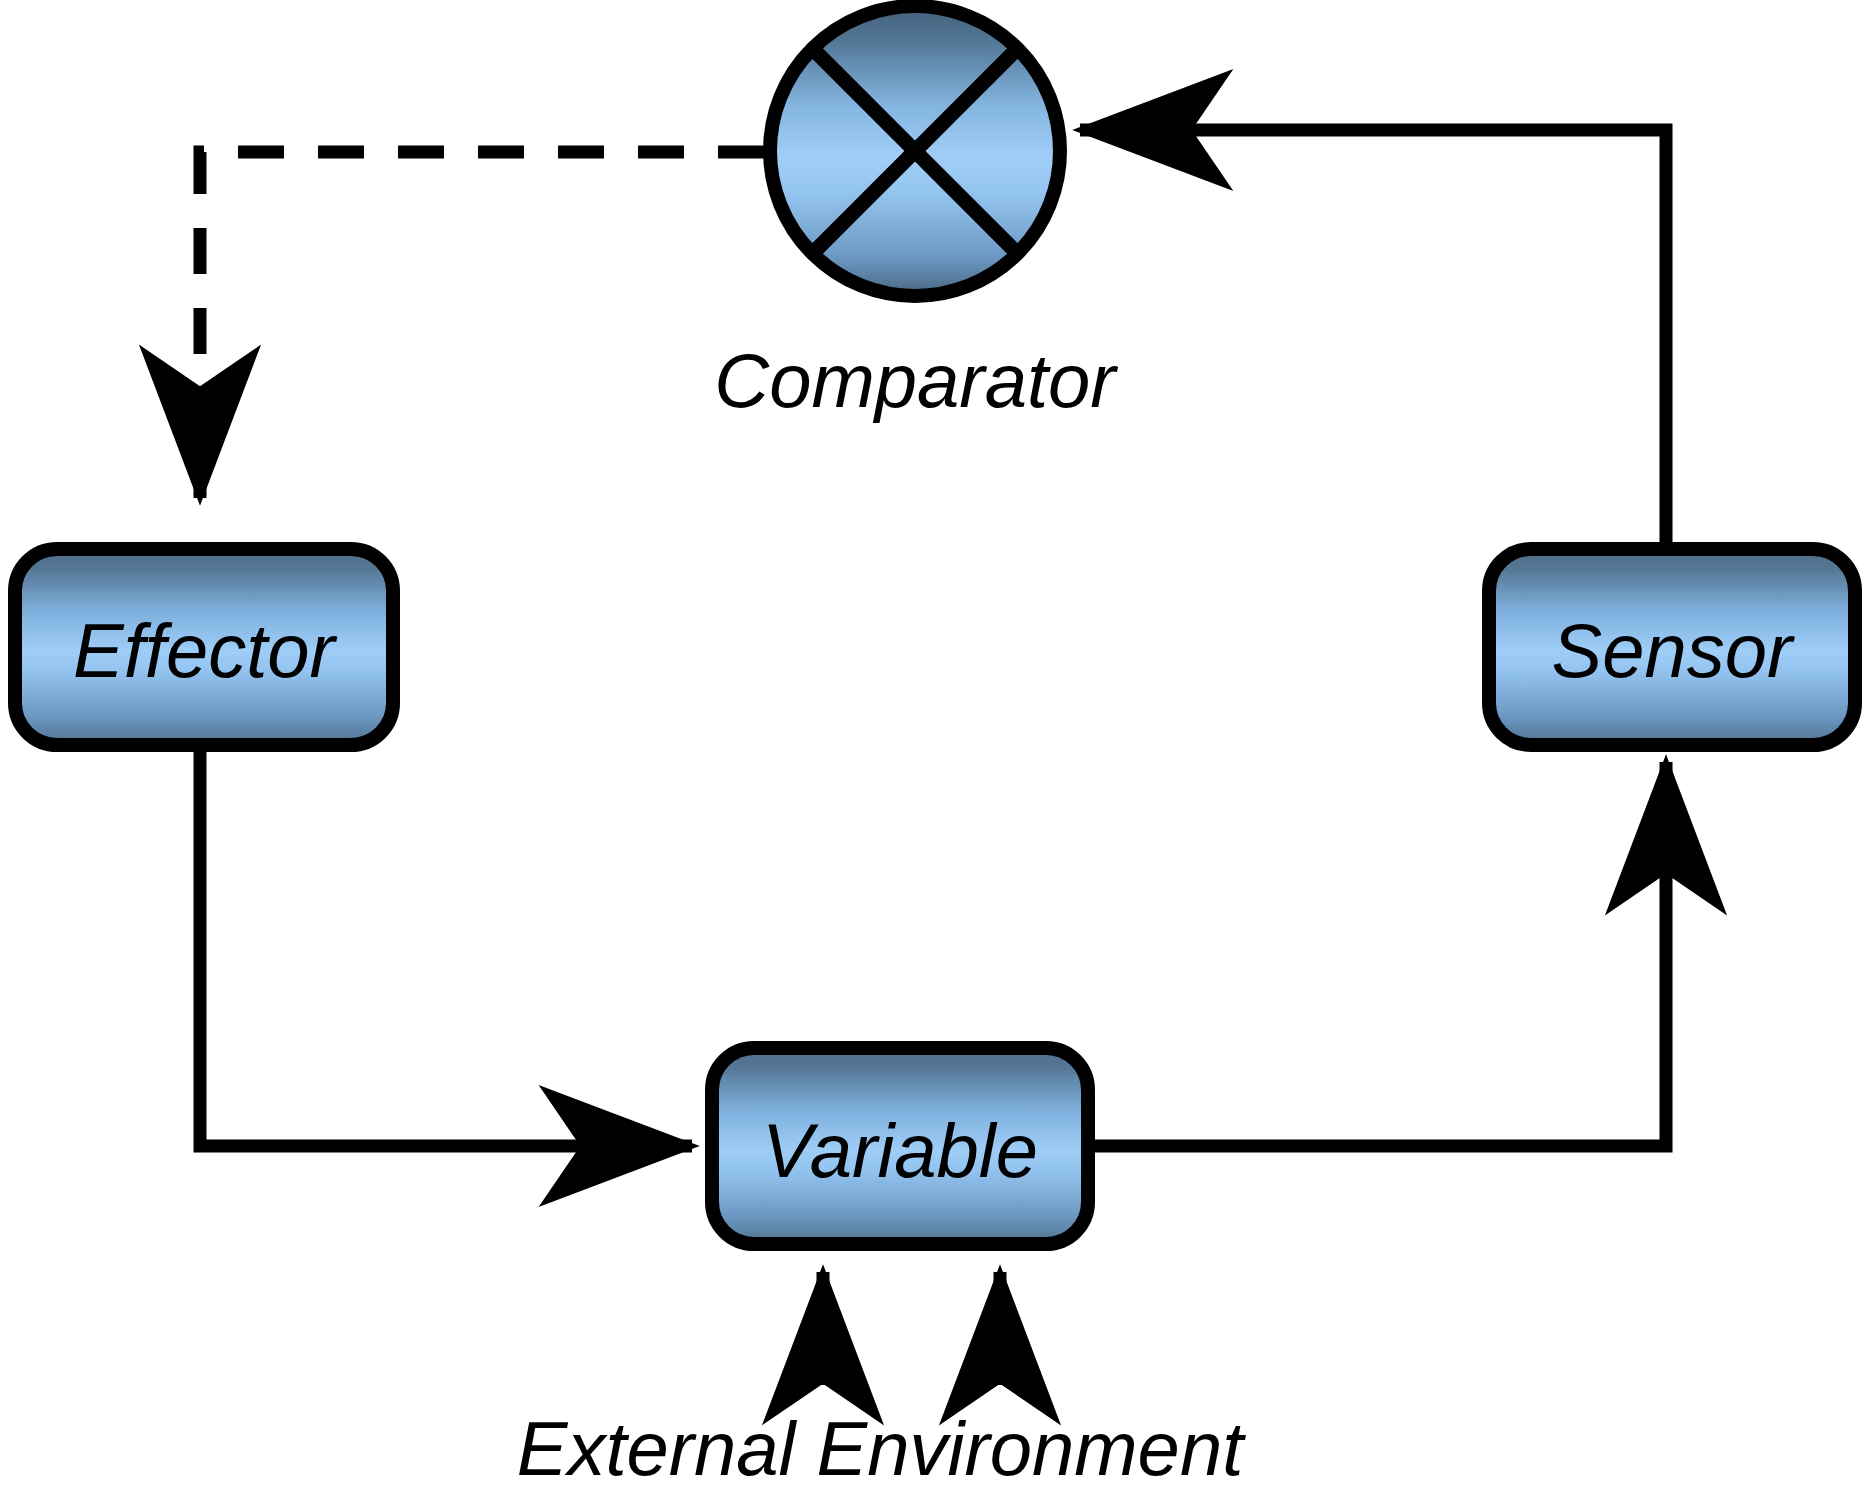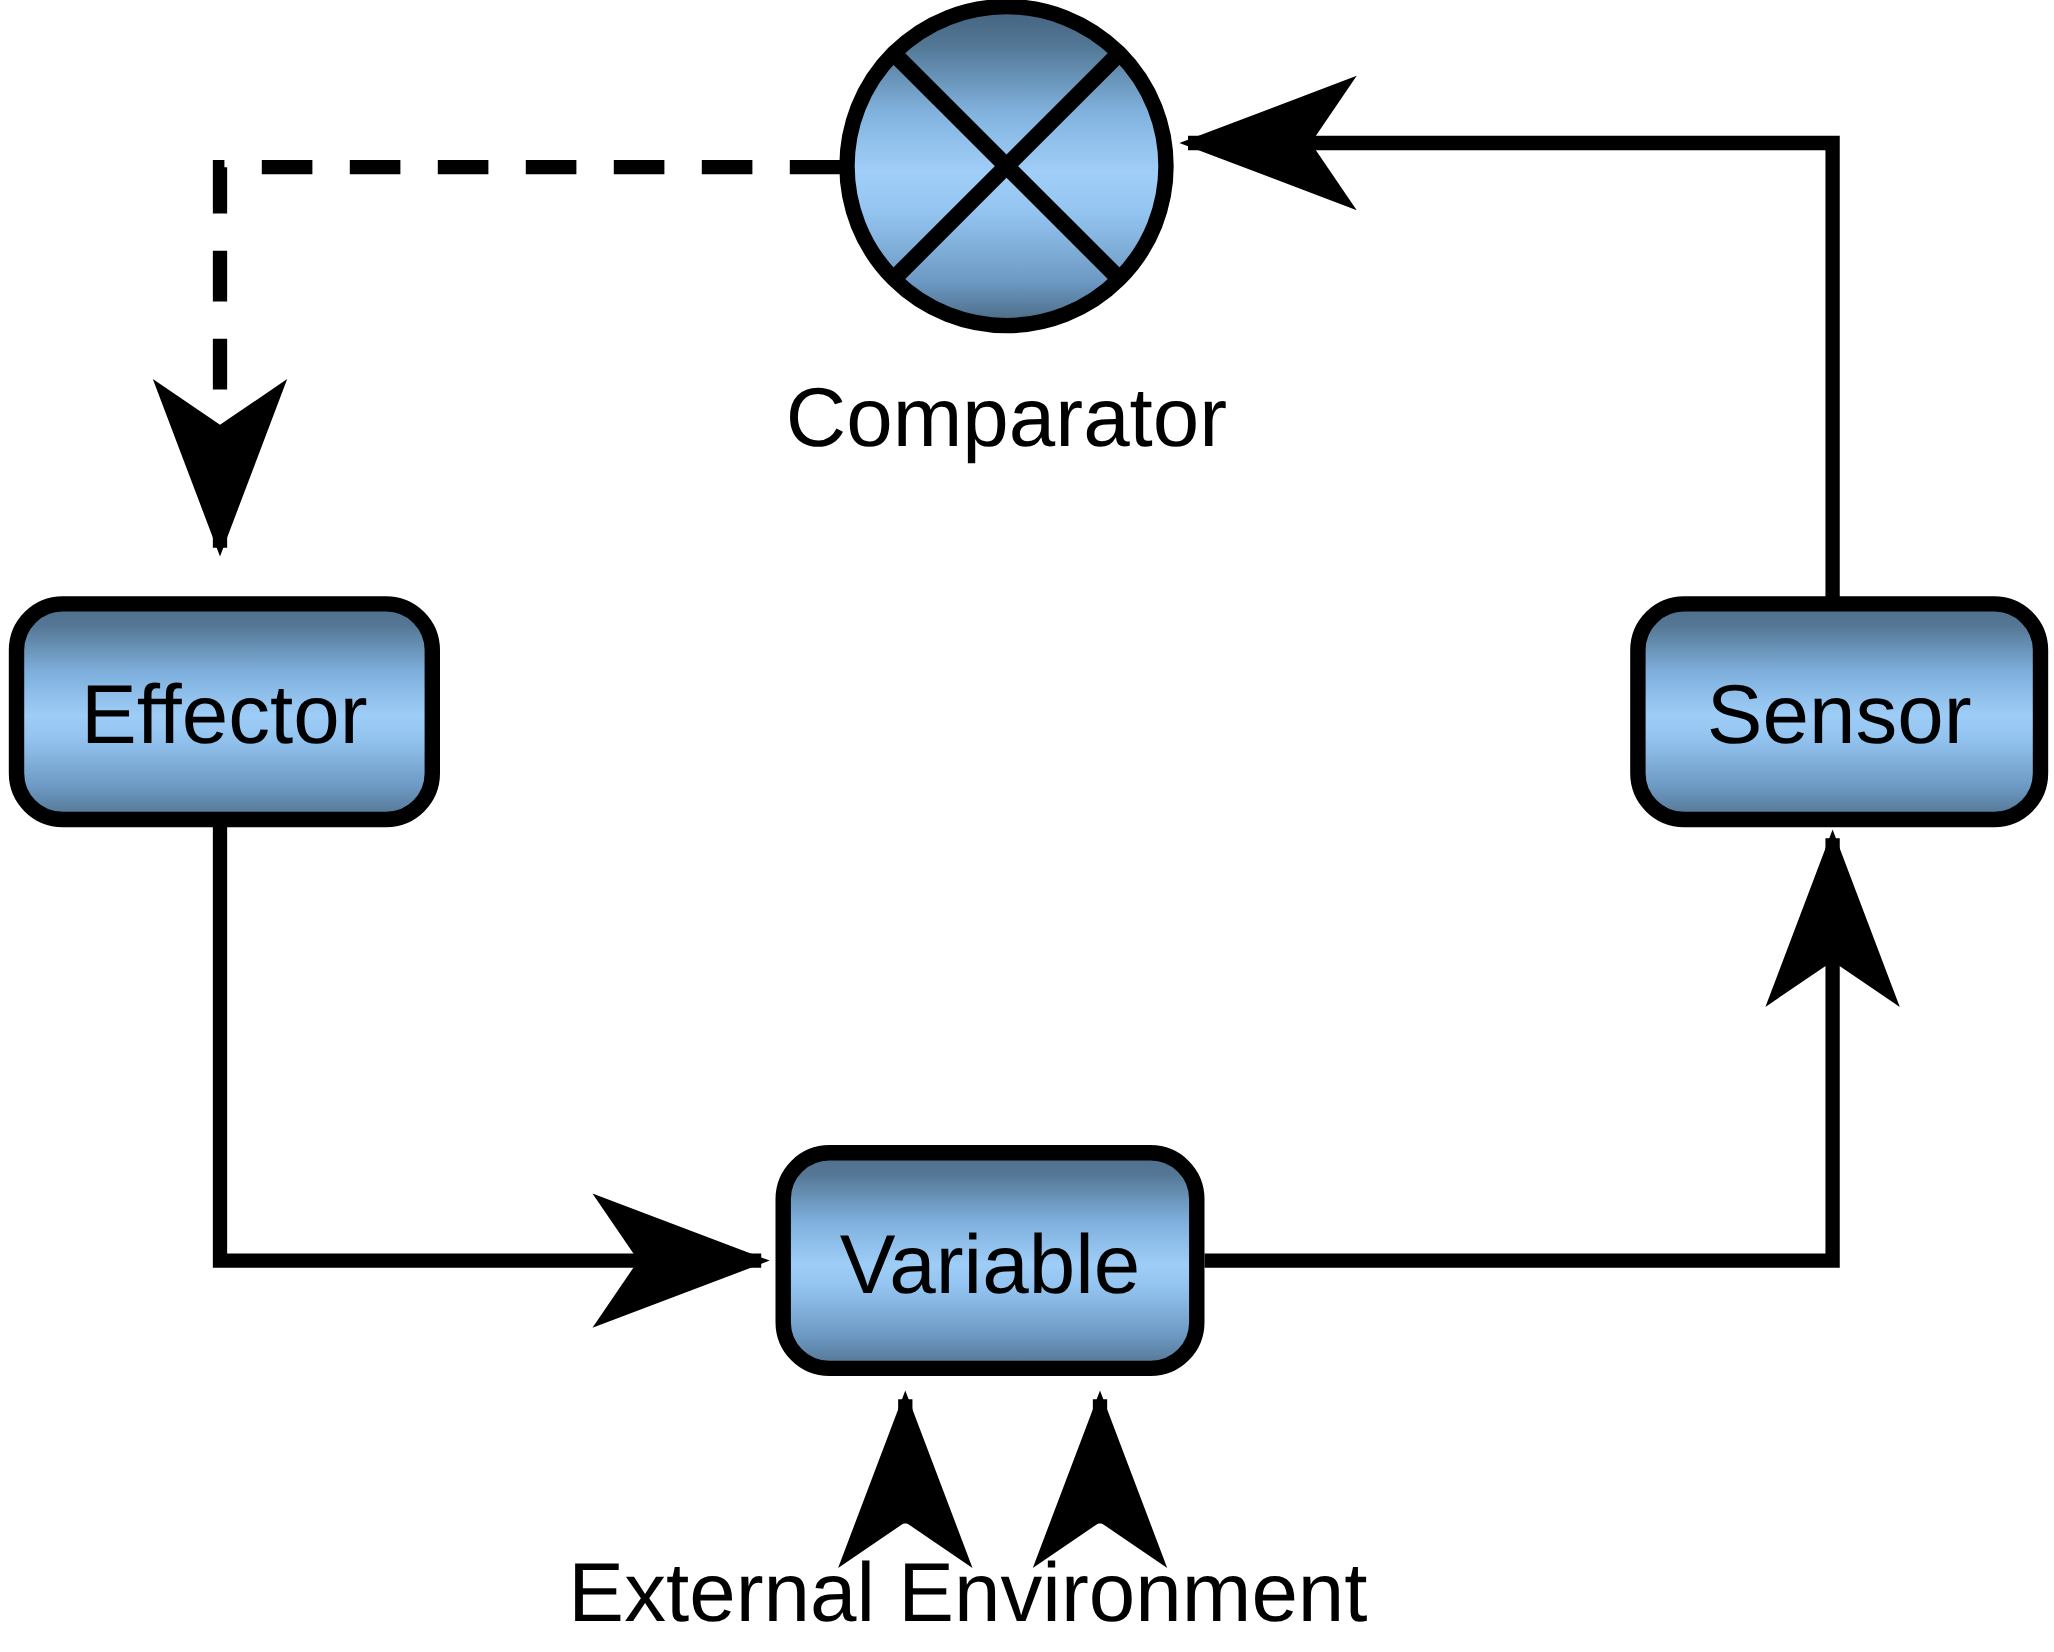--- a/index.html
+++ b/index.html
@@ -9,20 +9,21 @@
   }
   body {
     font-family: "Liberation Sans", sans-serif;
   }
   #canvas {
     position: relative;
     width: 1867px;
     height: 1502px;
     background: #ffffff;
     overflow: hidden;
+    font-style: italic;
   }
   #diagram-svg {
     position: absolute;
     left: 0;
     top: 0;
     width: 1867px;
     height: 1502px;
   }
   .node-label {
     font-family: "Liberation Sans", sans-serif;

